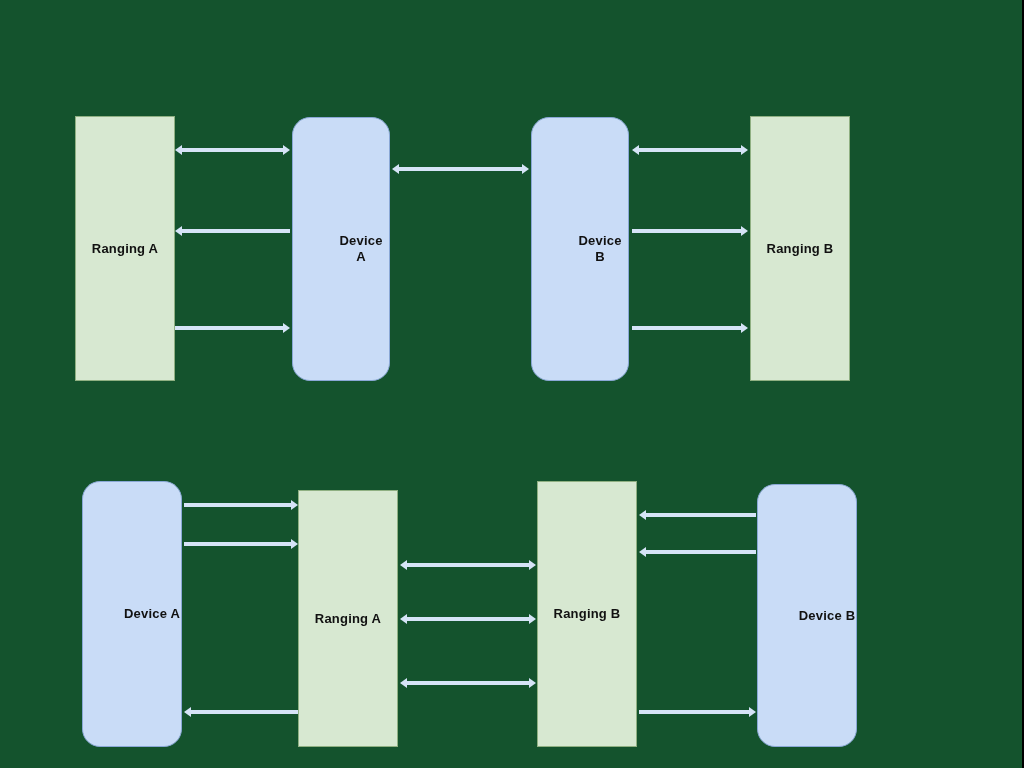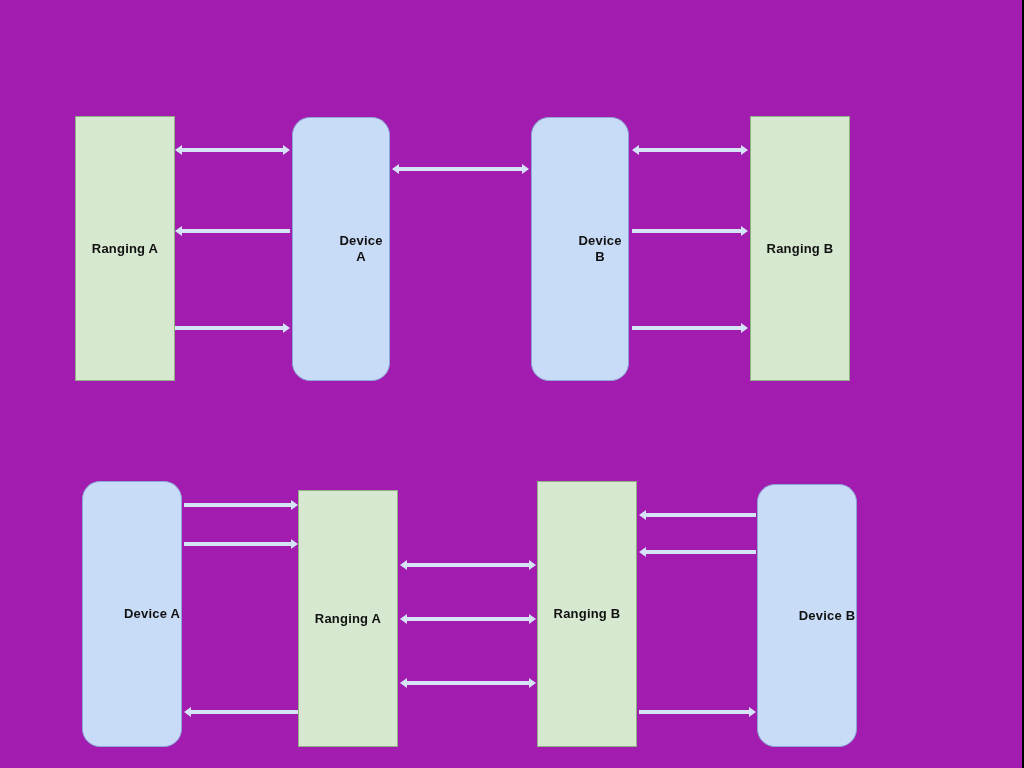--- a/index.html
+++ b/index.html
@@ -10,21 +10,21 @@
   body {
     width: 1024px;
     height: 768px;
     overflow: hidden;
     font-family: "Liberation Sans", sans-serif;
   }
   #canvas {
     position: relative;
     width: 1022px;
     height: 768px;
-    background: #a21caf;
+    background: #14532d;
   }
   .node {
     position: absolute;
     box-sizing: border-box;
     display: flex;
     align-items: center;
     justify-content: center;
     font-family: "Liberation Sans", sans-serif;
     font-size: 13px;
     font-weight: bold;

